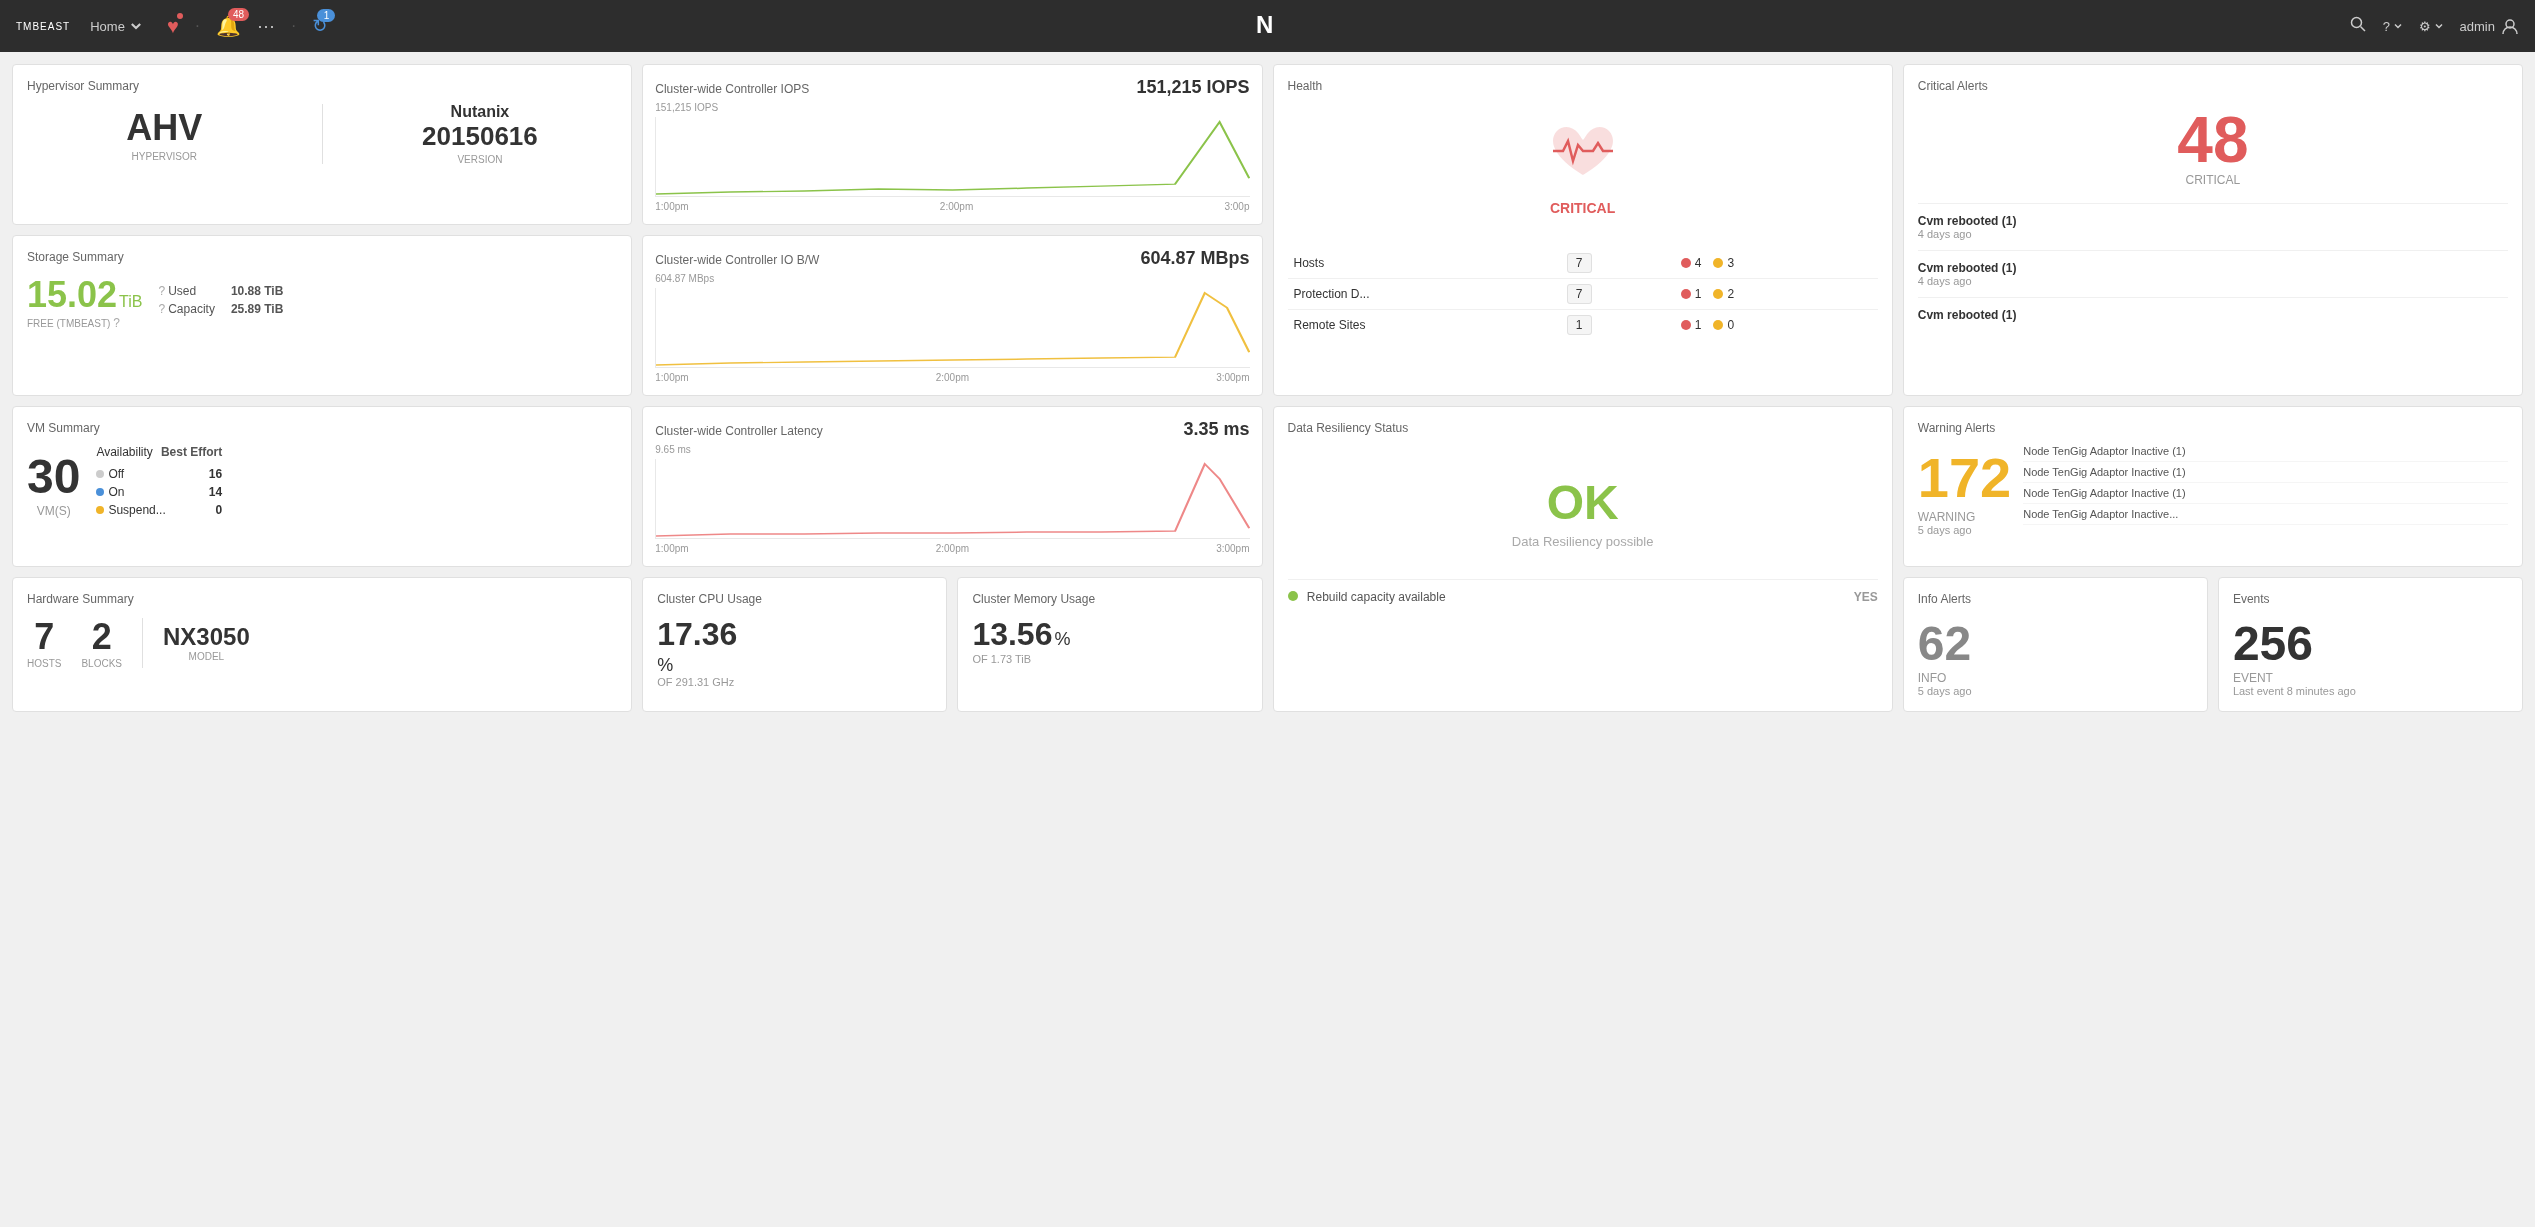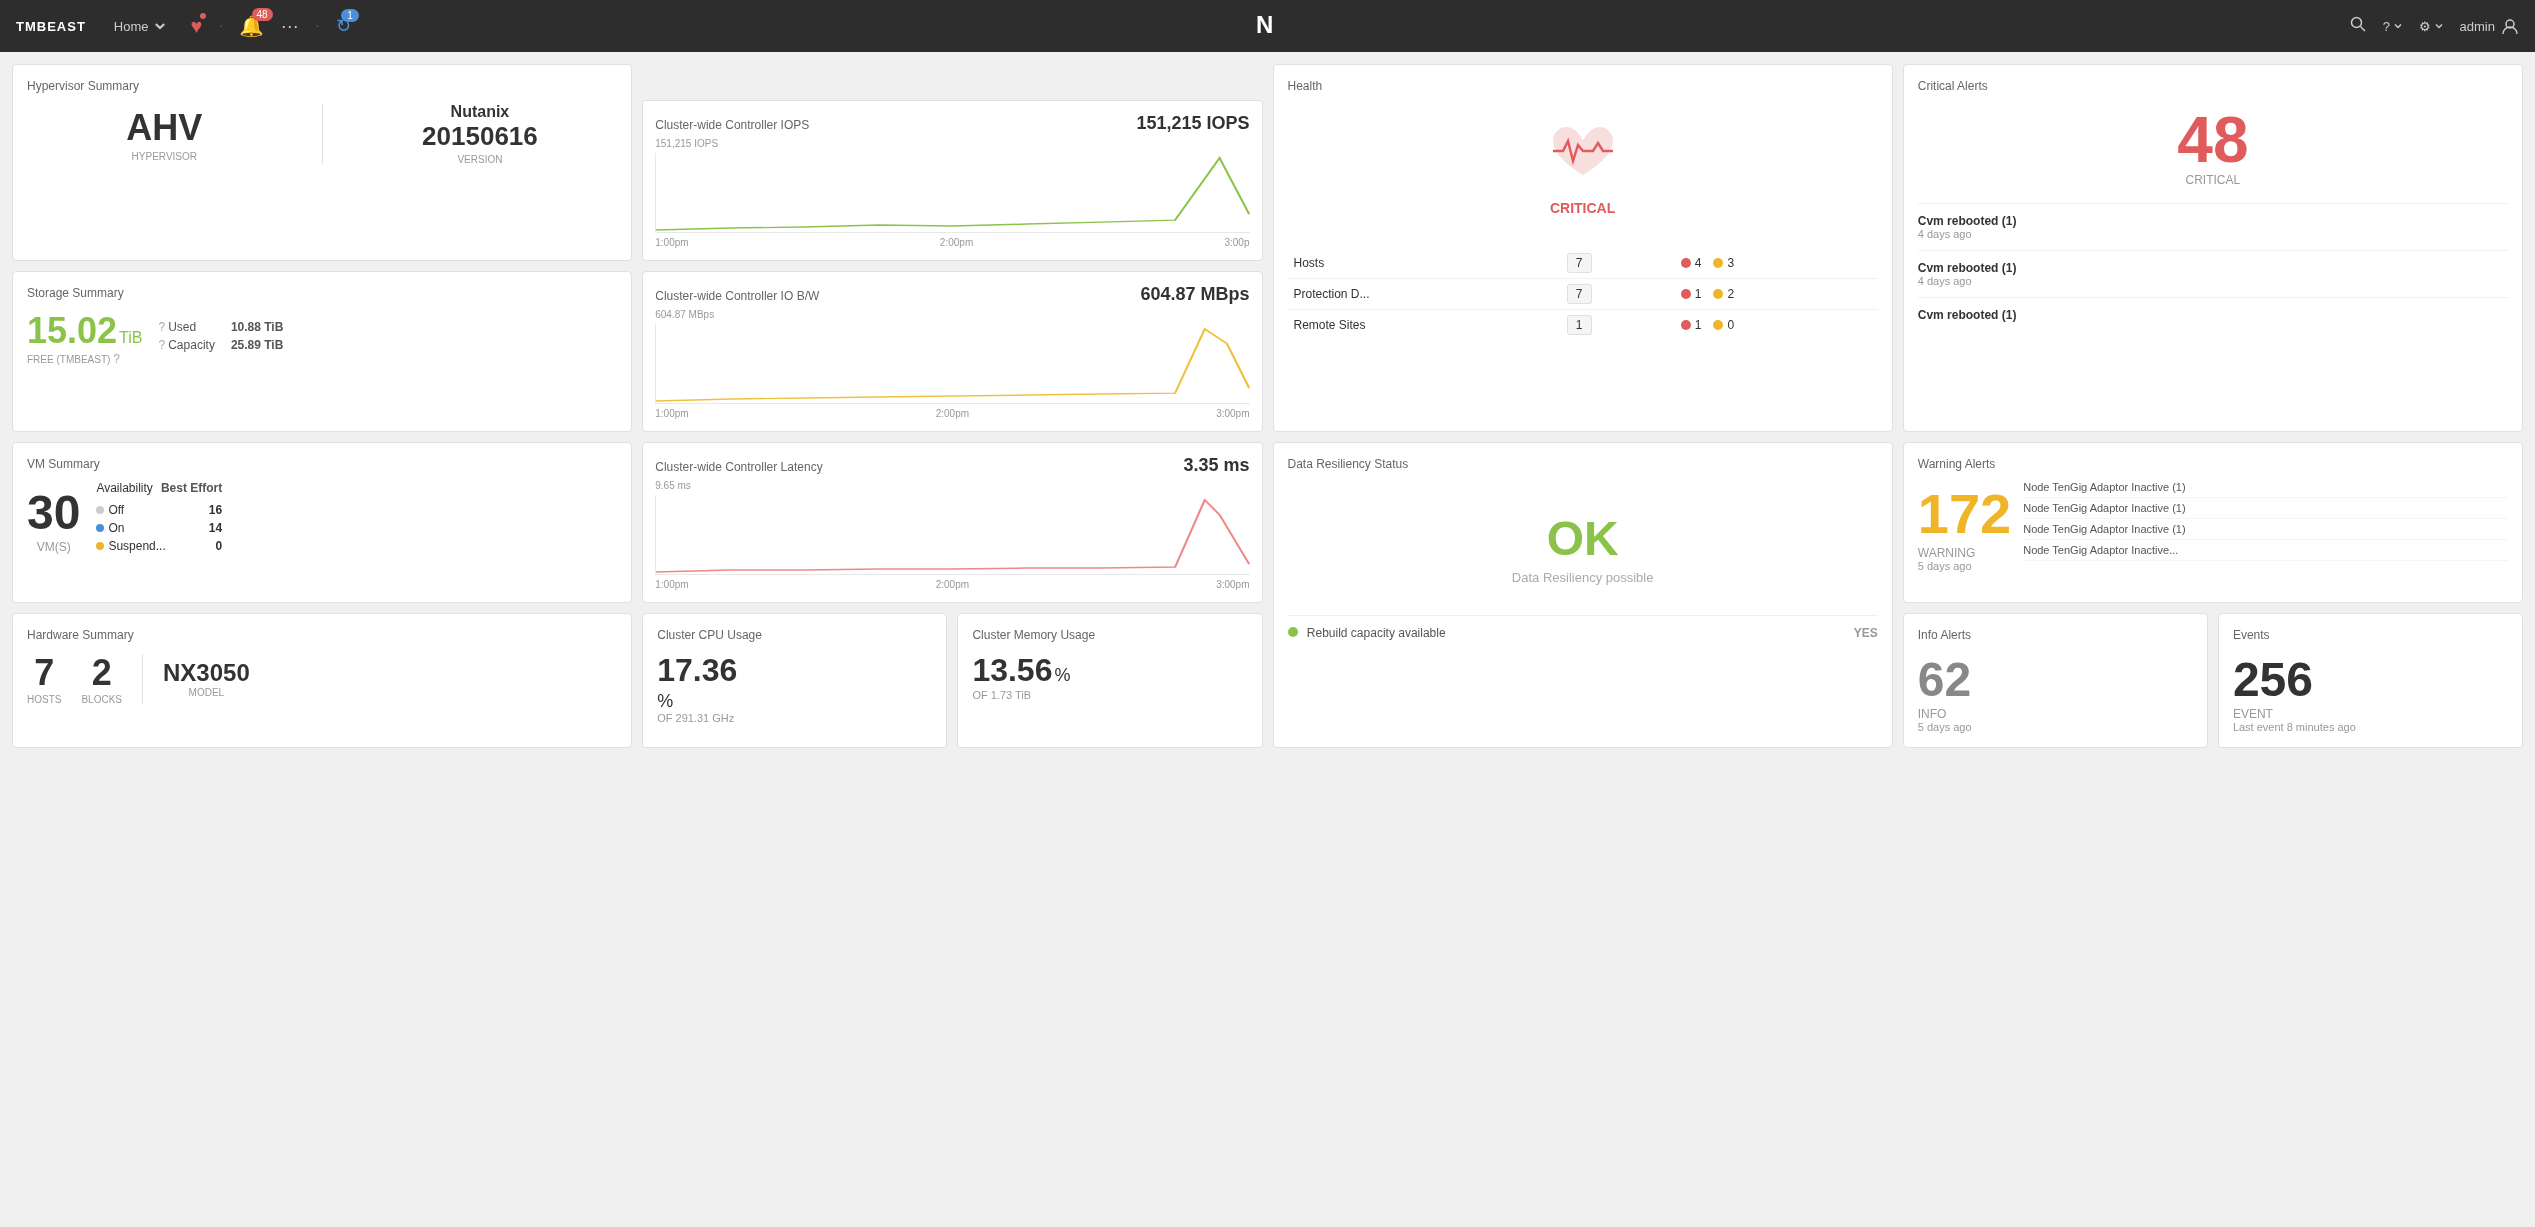--- a/index.html
+++ b/index.html
@@ -8,21 +8,21 @@
     
     .header {
       background: #2d2d2d;
       color: #fff;
       height: 52px;
       display: flex;
       align-items: center;
       padding: 0 16px;
       position: relative;
     }
-    .header-brand { font-weight: 700; font-size: 13px; color: #fff; letter-spacing: 1px; margin-right: 20px; }
+    .header-brand { font-weight: 400; font-size: 10px; color: #fff; letter-spacing: 1px; margin-right: 12px; }
     .header-nav { display: flex; align-items: center; gap: 4px; }
     .header-nav-item { display: flex; align-items: center; gap: 4px; color: #ccc; font-size: 13px; cursor: pointer; padding: 4px 8px; }
     .header-nav-item svg { width: 14px; height: 14px; }
     .header-center { position: absolute; left: 50%; transform: translateX(-50%); }
     .header-center svg { width: 32px; height: 32px; }
     .header-right { margin-left: auto; display: flex; align-items: center; gap: 16px; }
     .header-icon { color: #ccc; cursor: pointer; font-size: 18px; position: relative; }
     .badge {
       background: #e05c5c;
       color: #fff;
@@ -100,21 +100,21 @@
 
     
     .chart-card { padding: 12px; }
     .chart-header { display: flex; justify-content: space-between; align-items: baseline; margin-bottom: 4px; }
     .chart-title { font-size: 12px; color: #666; }
     .chart-value { font-size: 18px; font-weight: 700; color: #333; }
     .chart-area { height: 80px; position: relative; border-bottom: 1px solid #e8e8e8; border-left: 1px solid #e8e8e8; margin-bottom: 4px; overflow: hidden; }
     .chart-time-labels { display: flex; justify-content: space-between; font-size: 10px; color: #999; }
 
     
-    .iops-card { grid-column: 2; grid-row: 1; margin-top: 36px; }
+    .iops-card { grid-column: 2; grid-row: 1; }
     
     .iobw-card { grid-column: 2; grid-row: 2; }
     
     .latency-card { grid-column: 2; grid-row: 3; }
     .cpu-card { flex: 1; background: #fff; border-radius: 4px; border: 1px solid #e0e0e0; padding: 14px; }
     .mem-card { flex: 1; background: #fff; border-radius: 4px; border: 1px solid #e0e0e0; padding: 14px; }
     .big-metric { font-size: 32px; font-weight: 700; color: #333; }
     .big-metric-unit { font-size: 18px; }
     .metric-sub { font-size: 11px; color: #999; }
 

